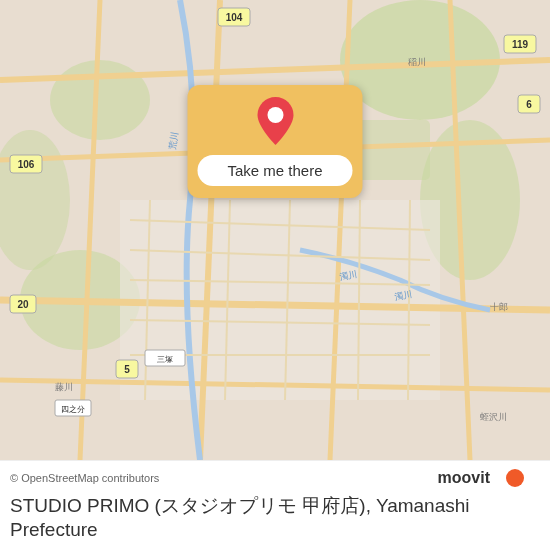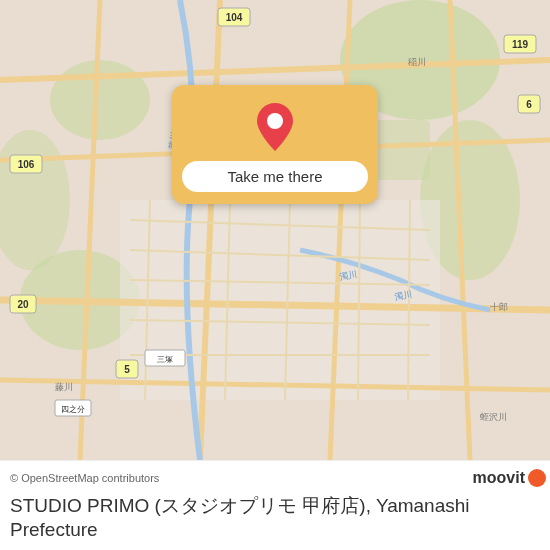--- a/index.html
+++ b/index.html
@@ -37,25 +37,25 @@
     }
 
     
     #floating-card {
       position: absolute;
       top: 85px;
       left: 50%;
       transform: translateX(-50%);
       background: #f0c060;
       border-radius: 12px;
-      width: 206px;
+      width: 175px;
       display: flex;
       flex-direction: column;
       align-items: center;
-      padding: 16px 10px 12px 10px;
+      padding: 10px 10px 12px 10px;
       box-shadow: 0 2px 8px rgba(0,0,0,0.25);
       z-index: 10;
     }
 
     #pin-icon {
       width: 44px;
       height: 52px;
       margin-bottom: 8px;
     }
 
@@ -74,33 +74,33 @@
 
     #bottom-section {
       width: 550px;
       background: #fff;
       border-top: 1px solid #eee;
     }
 
     #bottom-row {
       display: flex;
       align-items: center;
-      padding: 8px 4px 4px 10px;
+      padding: 8px 26px 4px 10px;
     }
 
     #osm-text {
       font-size: 11px;
       color: #666;
       flex: 1;
     }
 
     #moovit-brand {
       display: flex;
       align-items: flex-end;
-      gap: 3px;
+      gap: 16px;
     }
 
     #moovit-text {
       font-size: 16px;
       font-weight: bold;
       color: #333;
     }
 
     #moovit-circle {
       width: 18px;

